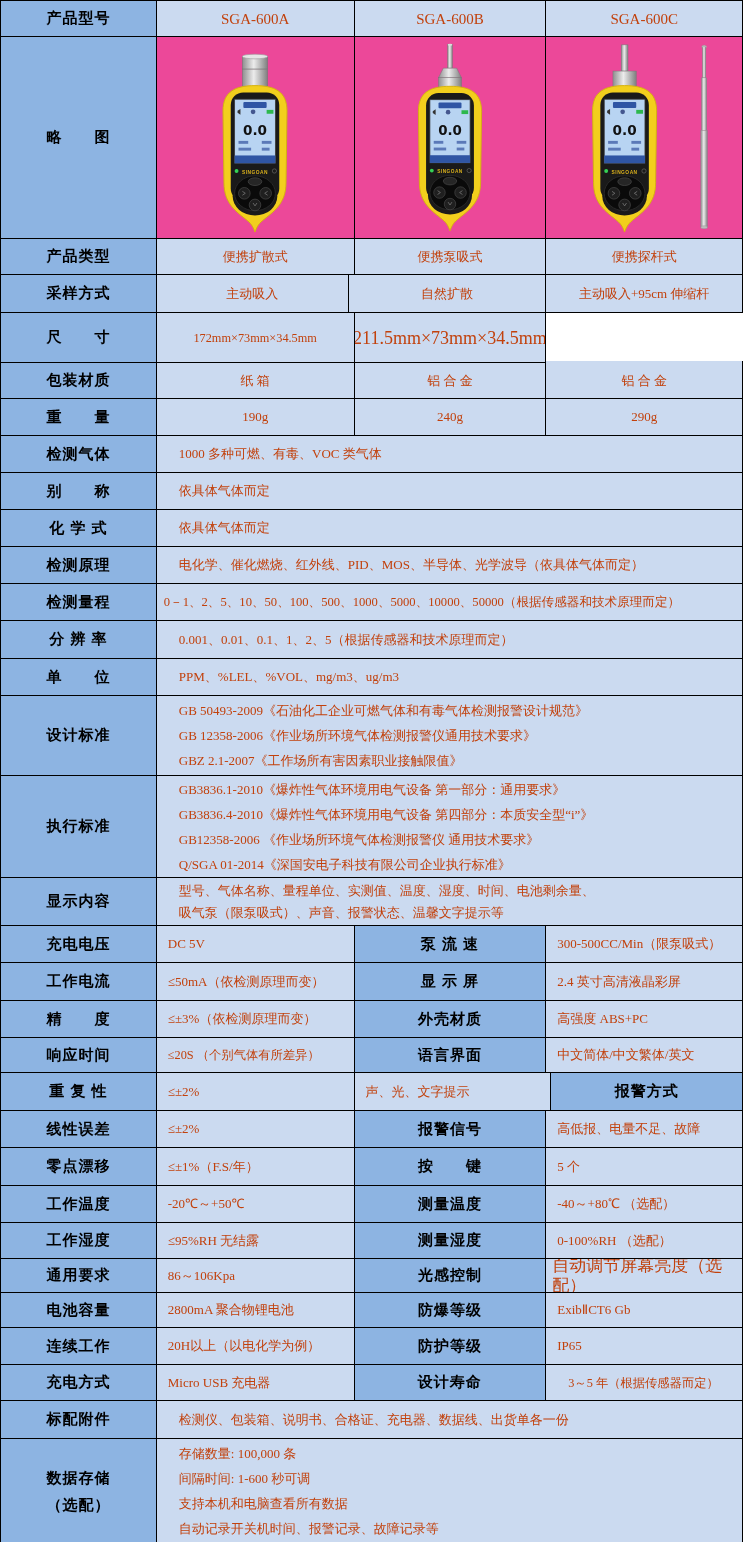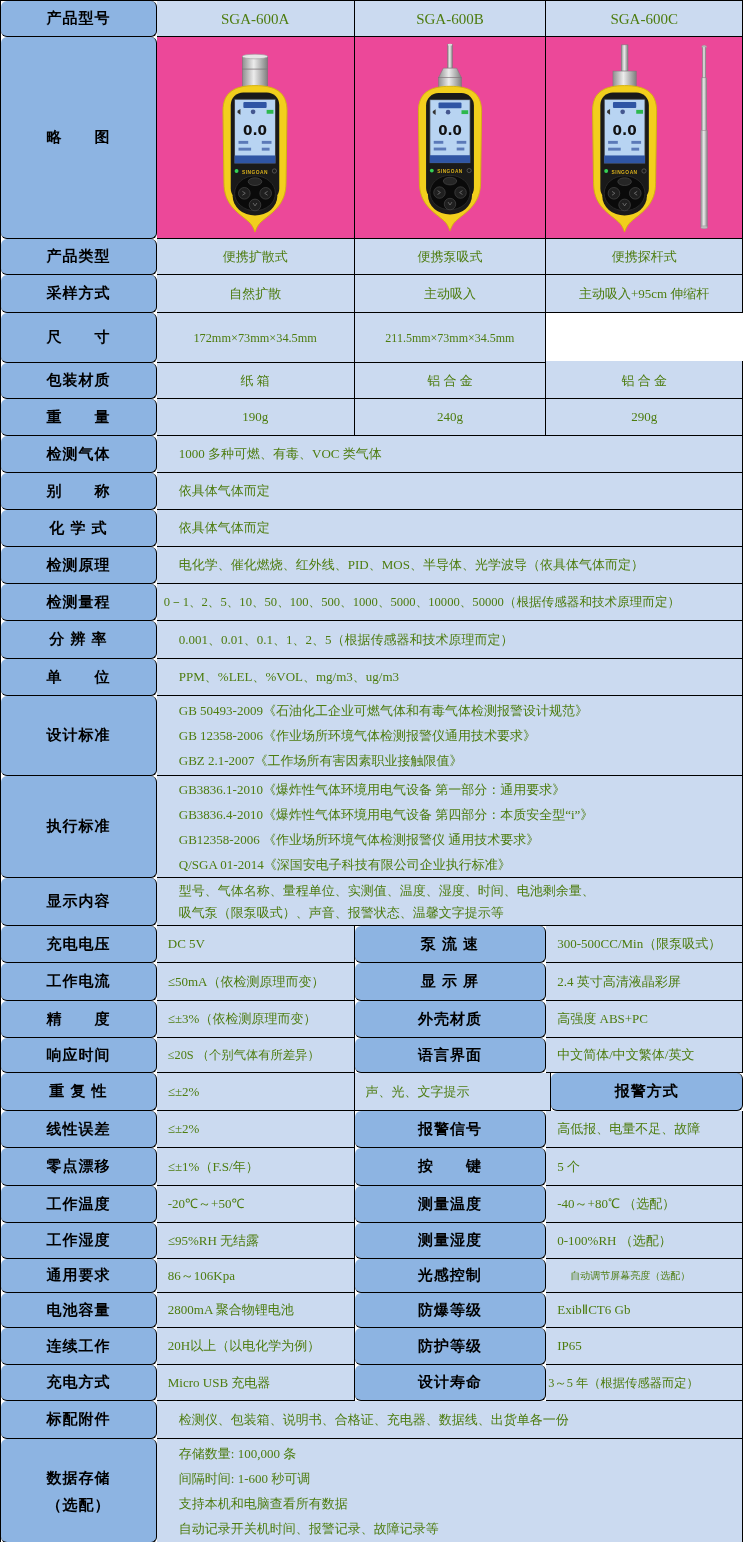--- a/index.html
+++ b/index.html
@@ -1,21 +1,21 @@
 <!DOCTYPE html>
 <html><head>
 <meta charset="utf-8">
 <style>
   html,body{margin:0;padding:0;background:#fff;}
   body{font-family:"Liberation Sans", sans-serif;}
   .tbl{width:743px;height:1542px;box-sizing:border-box;border-top:1px solid #000;border-left:1px solid #000;background:#fff;}
   .row{display:flex;}
   .cell{box-sizing:border-box;border-right:1px solid #000;border-bottom:1px solid #000;display:flex;align-items:center;overflow:hidden;}
-  .lbl{background:#8db4e2;justify-content:center;text-align:center;font-weight:bold;font-size:15px;color:#000;letter-spacing:1px;border-radius:6px;}
-  .val{background:#cbdaf0;font-size:13px;font-family:"Liberation Serif", serif;color:#4d7c0f;padding:2px 11px;line-height:20px;}
+  .lbl{background:#8db4e2;justify-content:center;text-align:center;font-weight:bold;font-size:15px;color:#000;letter-spacing:1px;}
+  .val{background:#cbdaf0;font-size:13px;font-family:"Liberation Serif", serif;color:#c2410c;padding:2px 11px;line-height:20px;}
   .center{justify-content:center;text-align:center;padding:2px 4px;}
   .white{background:#ec4899;justify-content:center;}
   .pre{white-space:pre-line;}
   .std{line-height:25px;}
   .dimc{font-size:12.3px;padding:2px 5px;line-height:23px;margin-top:48px;}
   .w1{width:156px;}
   .w2{width:198px;}
   .w3{width:192px;}
   .w4{width:197px;}
   .wf{width:587px;padding-left:22px;}
@@ -172,28 +172,28 @@
   </div>
 
   <div class="row" style="height:36px">
     <div class="cell lbl w1">产品类型</div>
     <div class="cell val center w2">便携扩散式</div>
     <div class="cell val center w3">便携泵吸式</div>
     <div class="cell val center w4">便携探杆式</div>
   </div>
   <div class="row" style="height:38px">
     <div class="cell lbl w1">采样方式</div>
+    <div class="cell val center w3">主动吸入</div>
     <div class="cell val center w2">自然扩散</div>
-    <div class="cell val center w3">主动吸入</div>
     <div class="cell val center w4">主动吸入+95cm 伸缩杆</div>
   </div>
   <div class="row" style="height:50px">
     <div class="cell lbl w1">尺　　寸</div>
     <div class="cell val center w2" style="font-size:12.3px">172mm×73mm×34.5mm</div>
-    <div class="cell val center w3" style="font-size:12px">211.5mm×73mm×34.5mm</div>
+    <div class="cell val center w3" style="font-size:18px">211.5mm×73mm×34.5mm</div>
     <div class="cell val dimc pre w4">无杆：211mm×73mm×34.5mm
 有杆:1161mm×73mm×34.5mm</div>
   </div>
   <div class="row" style="height:36px">
     <div class="cell lbl w1">包装材质</div>
     <div class="cell val center w2">纸 箱</div>
     <div class="cell val center w3">铝 合 金</div>
     <div class="cell val center w4">铝 合 金</div>
   </div>
   <div class="row" style="height:37px">
@@ -301,39 +301,39 @@
   <div class="row" style="height:36px">
     <div class="cell lbl w1">工作湿度</div>
     <div class="cell val w2">≤95%RH 无结露</div>
     <div class="cell lbl w3">测量湿度</div>
     <div class="cell val w4">0-100%RH （选配）</div>
   </div>
   <div class="row" style="height:34px">
     <div class="cell lbl w1">通用要求</div>
     <div class="cell val w2">86～106Kpa</div>
     <div class="cell lbl w3">光感控制</div>
-    <div class="cell val w4" style="font-size:10px;padding:2px 24px">自动调节屏幕亮度（选配）</div>
+    <div class="cell val w4" style="font-size:17px;padding:2px 6px">自动调节屏幕亮度（选配）</div>
   </div>
   <div class="row" style="height:35px">
     <div class="cell lbl w1">电池容量</div>
     <div class="cell val w2">2800mA 聚合物锂电池</div>
     <div class="cell lbl w3">防爆等级</div>
     <div class="cell val w4">ExibⅡCT6 Gb</div>
   </div>
   <div class="row" style="height:37px">
     <div class="cell lbl w1">连续工作</div>
     <div class="cell val w2">20H以上（以电化学为例）</div>
     <div class="cell lbl w3">防护等级</div>
     <div class="cell val w4">IP65</div>
   </div>
   <div class="row" style="height:36px">
     <div class="cell lbl w1">充电方式</div>
     <div class="cell val w2">Micro USB 充电器</div>
     <div class="cell lbl w3">设计寿命</div>
-    <div class="cell val w4" style="font-size:12.3px;padding:2px 2px">3～5 年（根据传感器而定）</div>
+    <div class="cell val w4" style="font-size:12.3px;padding:2px 22px">3～5 年（根据传感器而定）</div>
   </div>
 
   <div class="row" style="height:38px">
     <div class="cell lbl w1">标配附件</div>
     <div class="cell val wf">检测仪、包装箱、说明书、合格证、充电器、数据线、出货单各一份</div>
   </div>
 
   <div class="row" style="height:104px">
     <div class="cell lbl w1 pre" style="line-height:27px">数据存储
 （选配）</div>

